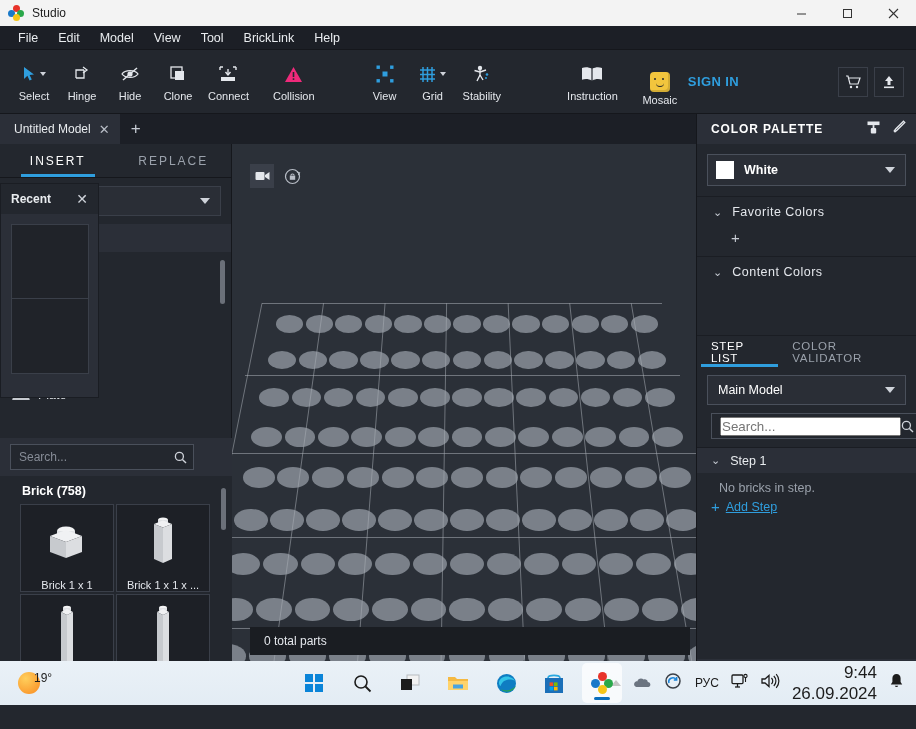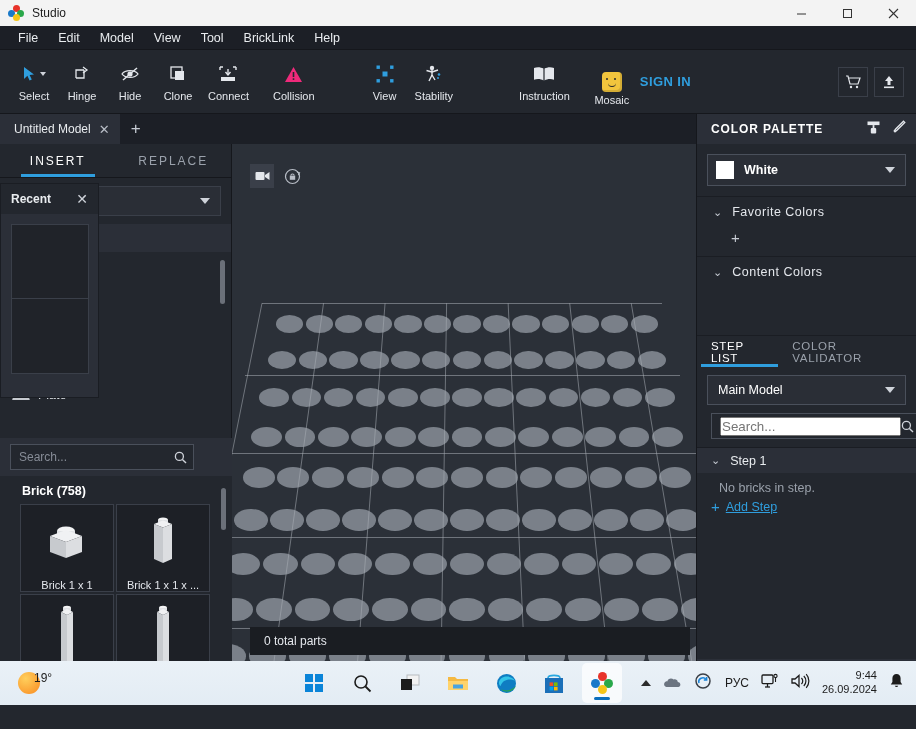--- a/index.html
+++ b/index.html
@@ -305,21 +305,21 @@
   .tb-icon.active::after {
     content: ''; position: absolute; bottom: 3px; left: 50%; transform: translateX(-50%);
     width: 16px; height: 3px; background: #0a6ebd; border-radius: 2px;
   }
   .win-logo { width: 18px; height: 18px; display: grid; grid-template-columns: 1fr 1fr;
     grid-template-rows: 1fr 1fr; gap: 2px; }
   .win-logo i { background: #0a84d8; }
   .tb-right { margin-left: auto; display: flex; align-items: center; gap: 12px; padding-right: 12px; }
   .tray-lang { font-size: 12px; color: #1c1c1c; }
   .clock { text-align: right; line-height: 1.25; }
-  .clock div { font-size: 11px; color: #1c1c1c; }
+  .clock div { font-size: 17px; color: #1c1c1c; }
   .bell { color: #1c1c1c; }
   .chev-up { width: 0; height: 0; border-left: 5px solid transparent; border-right: 5px solid transparent;
     border-bottom: 6px solid #2b2b2b; }
 </style>
 </head>
 <body>
 
 <div class="app">
 
   <div class="titlebar">
@@ -436,20 +436,36 @@
           <rect x="7.5" y="7.5" width="5" height="5" fill="#2f9ede"></rect>
           <rect x="1.5" y="1.5" width="3.4" height="3.4" fill="#2f9ede"></rect>
           <rect x="15.1" y="1.5" width="3.4" height="3.4" fill="#2f9ede"></rect>
           <rect x="1.5" y="15.1" width="3.4" height="3.4" fill="#2f9ede"></rect>
           <rect x="15.1" y="15.1" width="3.4" height="3.4" fill="#2f9ede"></rect>
         </svg>
       </div>
       <div class="lbl">View</div>
     </div>
 
+    <div class="tool">
+      <div class="ic tool-row-inner">
+        <svg width="17" height="17" viewBox="0 0 17 17">
+          <g stroke="#2f9ede" stroke-width="1.5">
+            <line x1="1" y1="4" x2="16" y2="4"></line>
+              <line x1="1" y1="8.5" x2="16" y2="8.5"></line>
+              <line x1="1" y1="13" x2="16" y2="13"></line>
+            <line x1="4" y1="1" x2="4" y2="16"></line>
+              <line x1="8.5" y1="1" x2="8.5" y2="16"></line>
+              <line x1="13" y1="1" x2="13" y2="16"></line>
+          </g>
+        </svg>
+        <span class="caret-sm"></span>
+      </div>
+      <div class="lbl">Grid</div>
+    </div>
 
 
     <div class="tool">
       <div class="ic">
         <svg width="19" height="18" viewBox="0 0 19 18">
           <circle cx="8" cy="3" r="2.2" fill="#e4e7ec"></circle>
           <path d="M8 5 L8 10 M8 10 L5 16 M8 10 L11 15" stroke="#e4e7ec" stroke-width="1.4" fill="none"></path>
           <path d="M8 7 L2.5 5.5 M8 7 L14 5" stroke="#e4e7ec" stroke-width="1.4" fill="none"></path>
           <circle cx="15" cy="9.5" r="1.3" fill="#2f9ede"></circle>
           <circle cx="14" cy="13" r="1" fill="#2f9ede"></circle>

